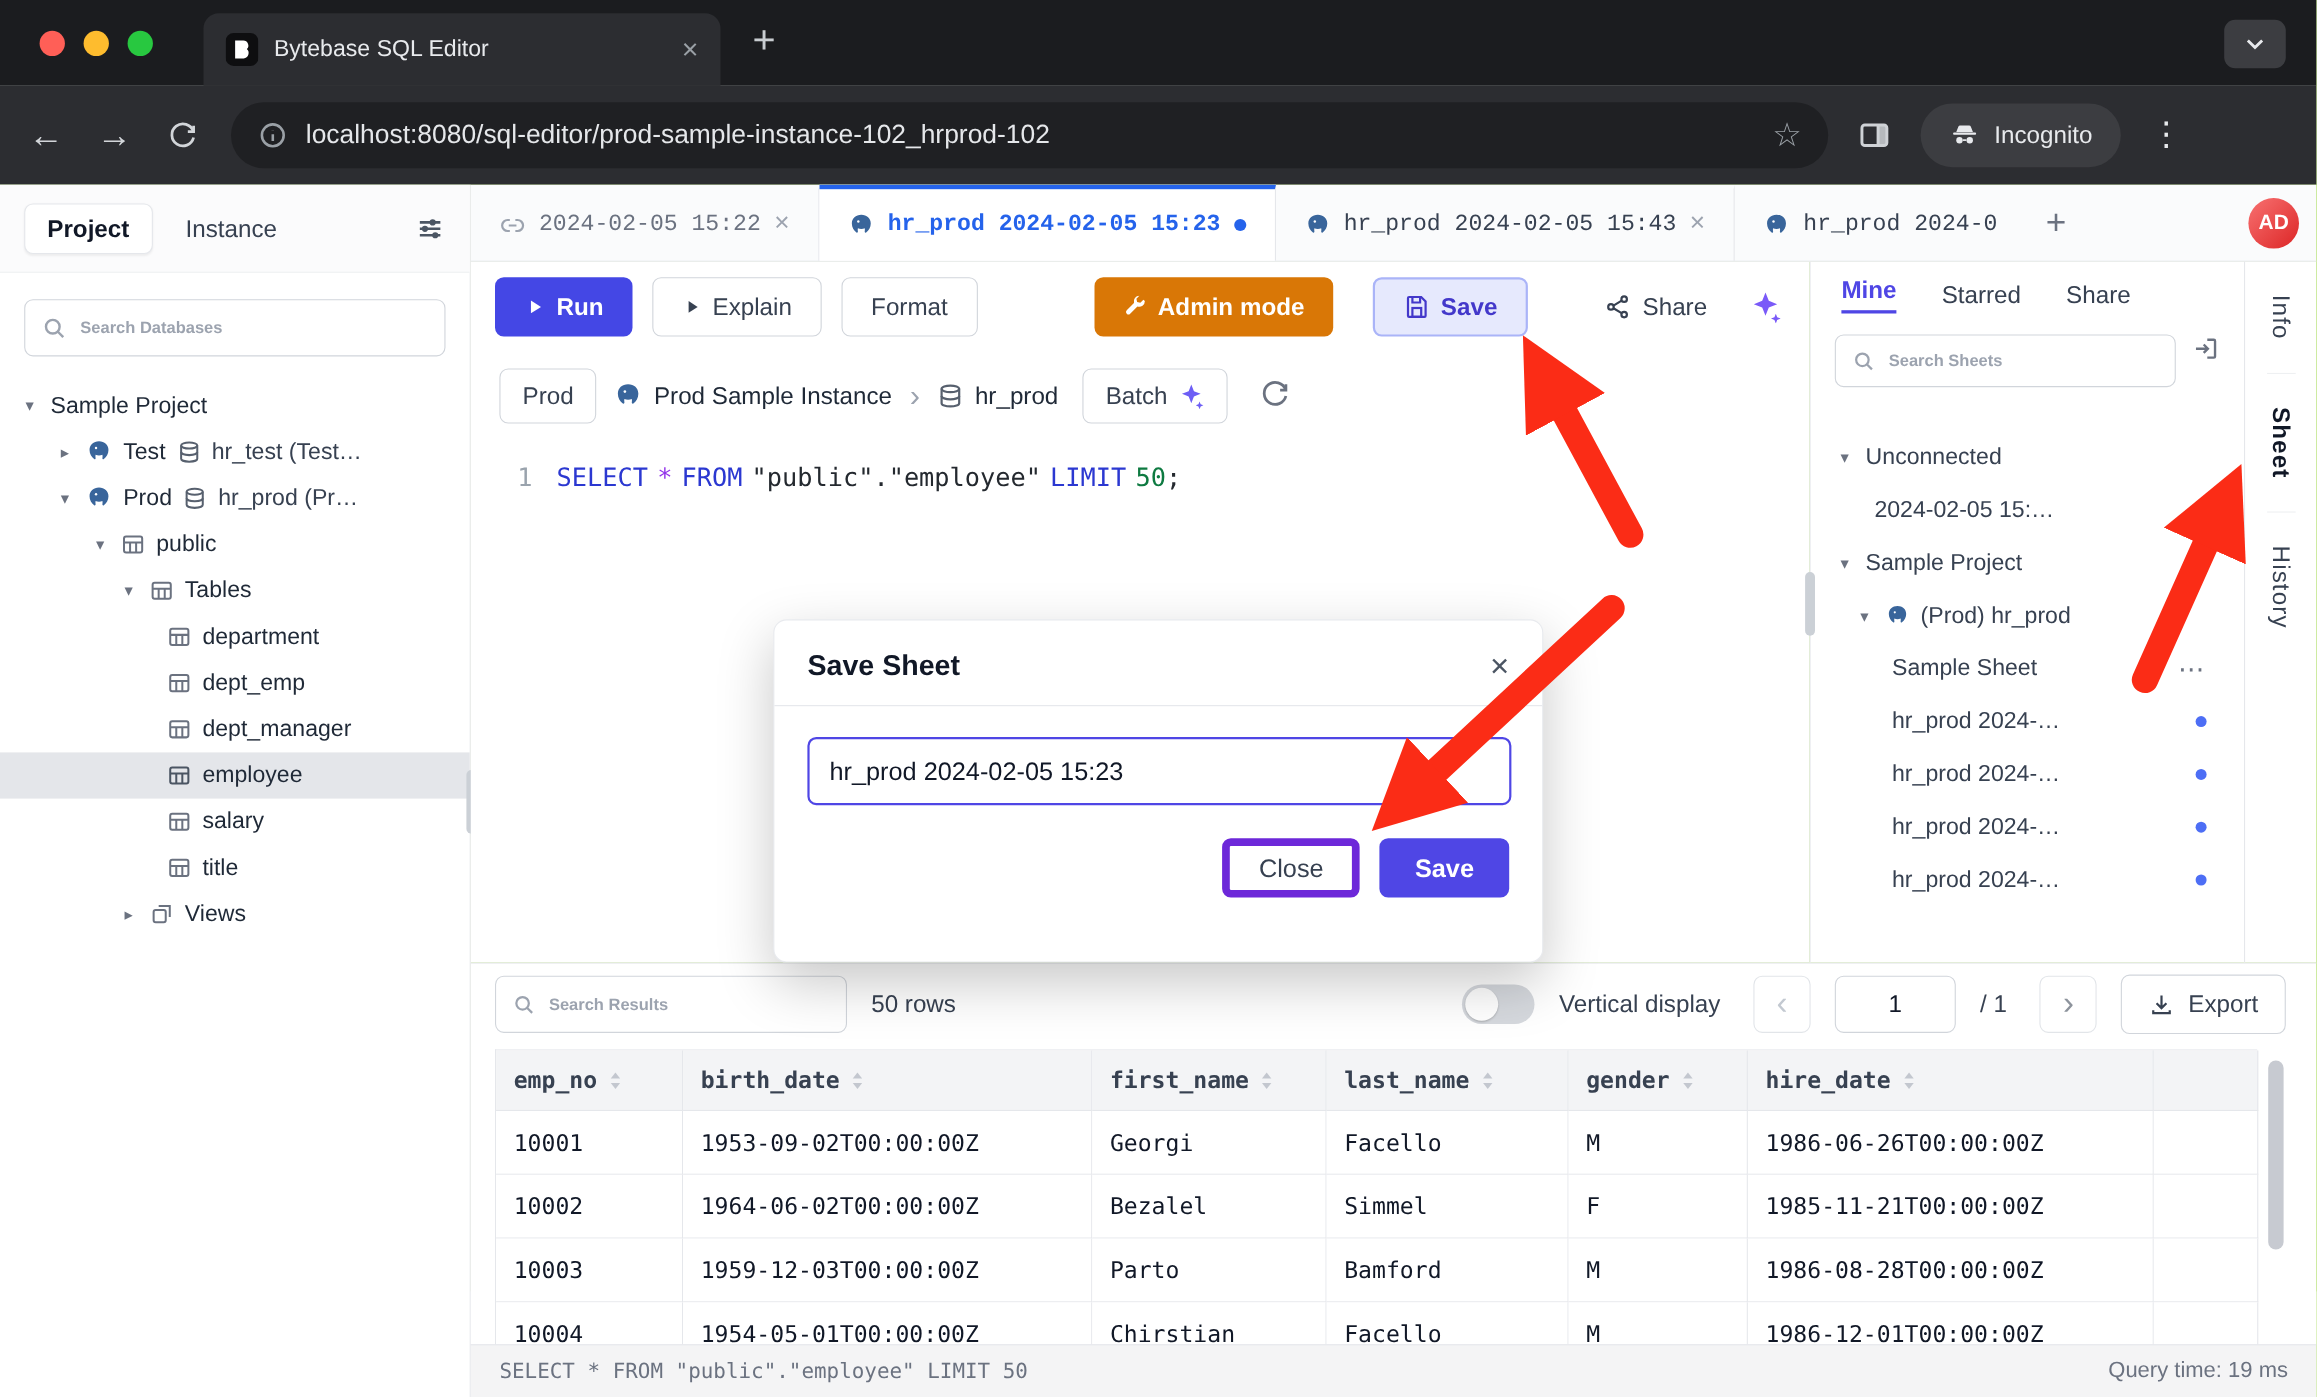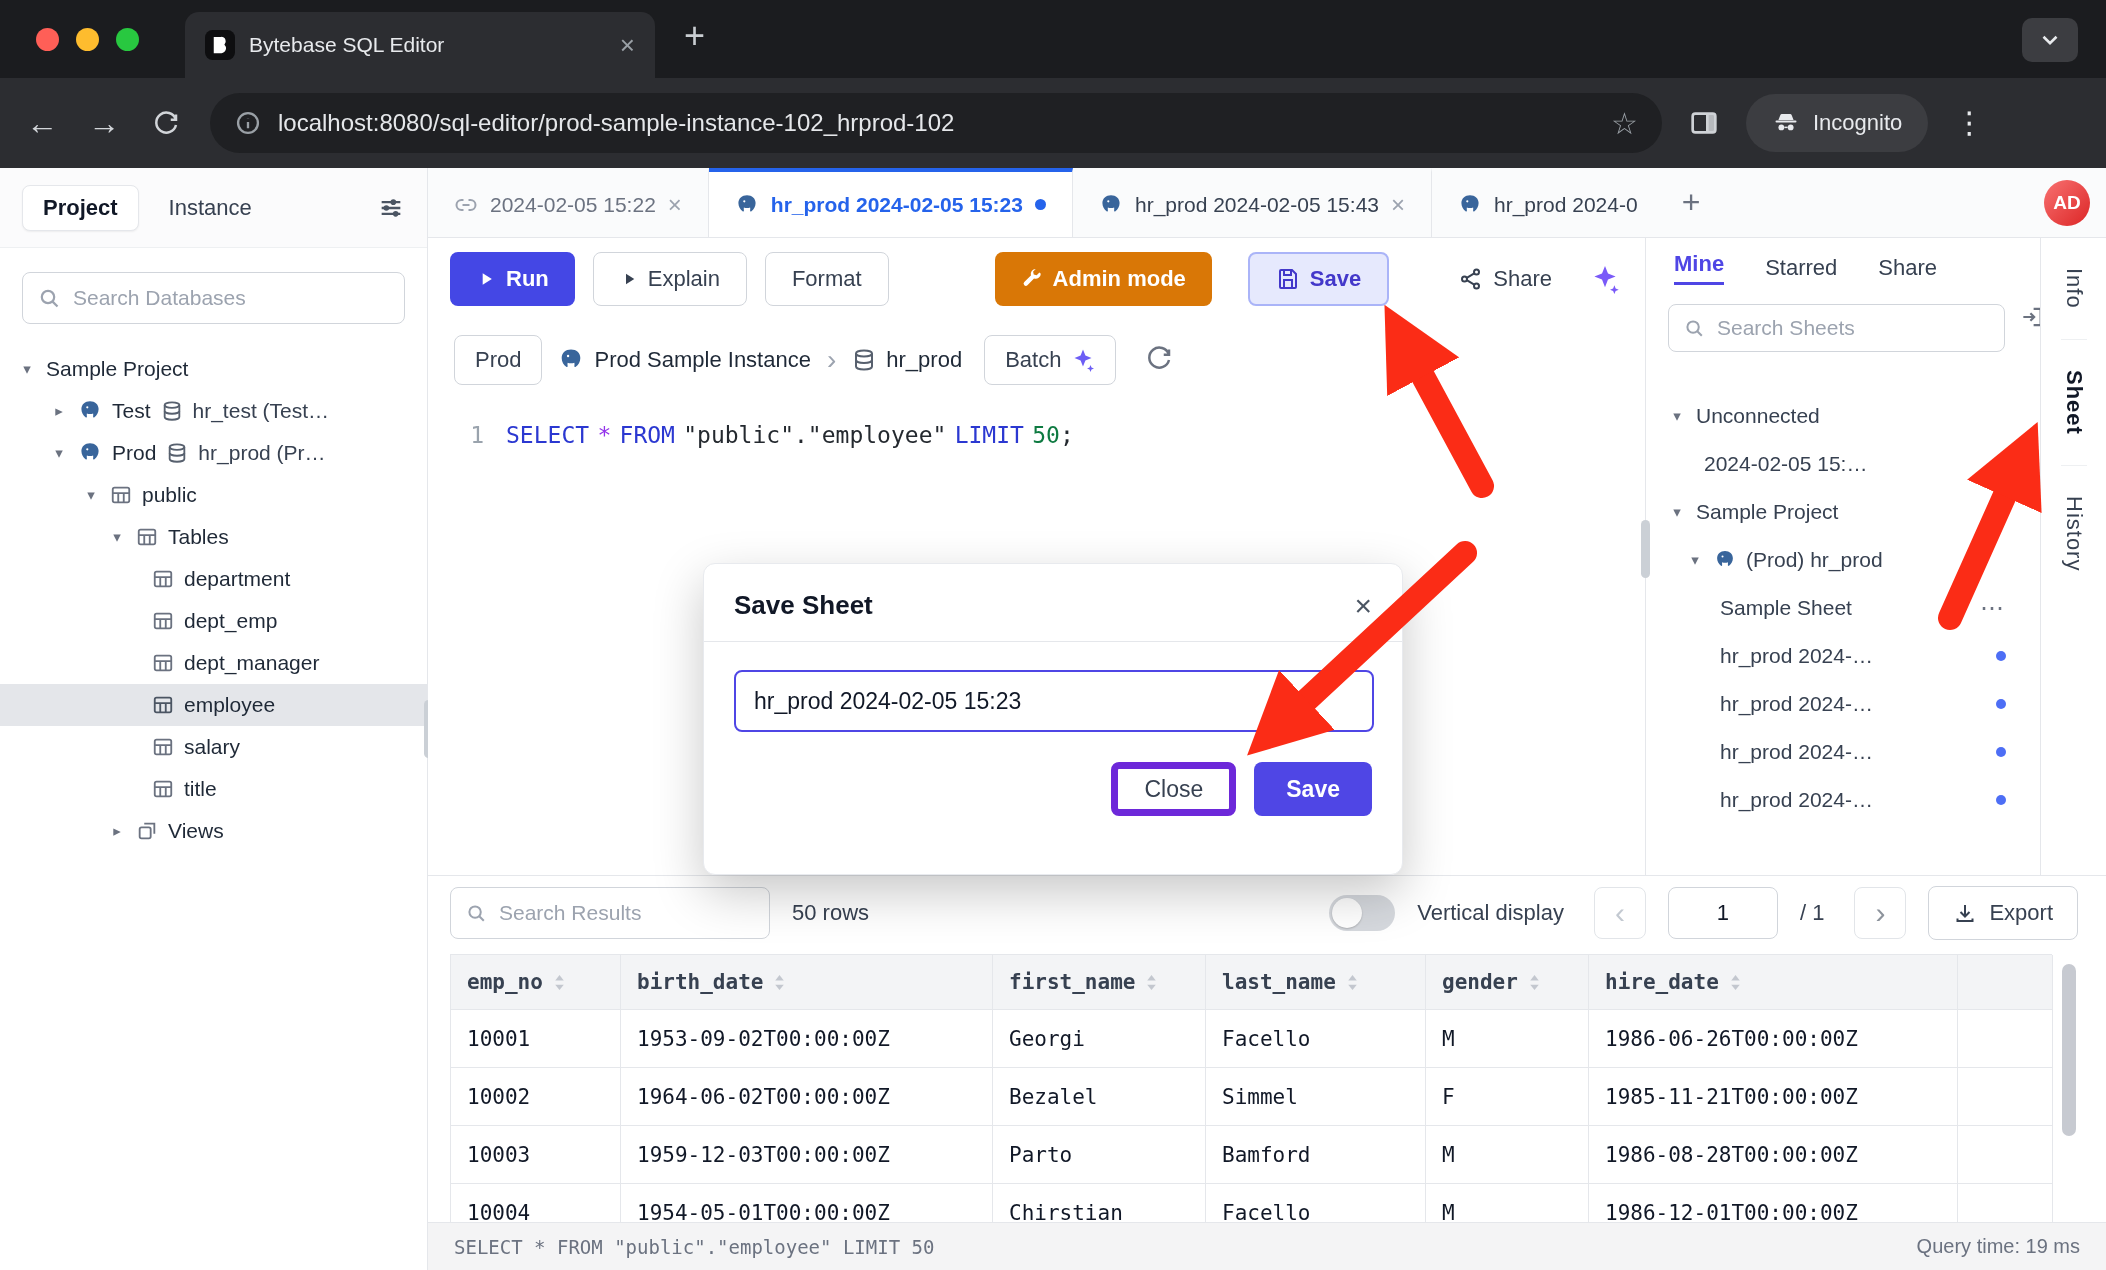--- a/index.html
+++ b/index.html
@@ -41,37 +41,37 @@
   
   .sidebar{position:absolute;left:0;top:0;width:428px;height:1102px;border-right:1px solid #e5e7eb;box-sizing:border-box;background:#fff;}
   .sb-head{height:80px;background:#fbfbfc;border-bottom:1px solid #eef0f2;display:flex;align-items:center;
     padding:0 22px;gap:30px;box-sizing:border-box;}
   .sb-tab-active{background:#fff;border:1px solid #e5e7eb;border-radius:8px;padding:9px 20px;
     font-size:22px;font-weight:700;color:#111827;box-shadow:0 1px 2px rgba(0,0,0,.06);}
   .sb-tab{font-size:22px;color:#374151;}
   .sb-head .spacer{flex:1}
   .searchbox{margin:24px 22px 0;height:52px;border:1px solid #d1d5db;border-radius:8px;display:flex;
     align-items:center;padding:0 14px;gap:10px;box-sizing:border-box;background:#fff;}
-  .searchbox input{border:0;outline:0;flex:1;font-size:21px;color:#111827;font-family:inherit;background:transparent;}
+  .searchbox input{border:0;outline:0;flex:1;font-size:15px;color:#111827;font-family:inherit;background:transparent;font-weight:bold;}
   .searchbox input::placeholder{color:#9ca3af;}
   .tree{margin-top:24px;font-size:21px;color:#1f2937;}
   .trow{height:42px;display:flex;align-items:center;gap:10px;white-space:nowrap;overflow:hidden;}
   .trow .chev{color:#6b7280;font-size:15px;width:18px;text-align:center;flex:none;}
   .trow.sel{background:#e4e6ea;}
   .dbname{color:#374151;}
   .pl1{padding-left:18px}.pl2{padding-left:50px}.pl3{padding-left:82px}.pl4{padding-left:108px}.pl5{padding-left:152px}
   .sb-handle{position:absolute;left:-5px;top:532px;width:9px;height:58px;border-radius:5px;background:#cbd0d6;}
 
   
   .main{position:absolute;left:428px;top:0;width:1678px;height:1102px;}
 
   .etabs{position:absolute;left:0;top:0;width:1678px;height:70px;background:#fafbfc;border-bottom:1px solid #e5e7eb;
     display:flex;align-items:stretch;box-sizing:border-box;}
   .etab{display:flex;align-items:center;gap:12px;padding:0 26px;border-right:1px solid #e5e7eb;
-    border-top:4px solid transparent;font-size:21px;color:#374151;white-space:nowrap;}
+    border-top:4px solid transparent;font-size:21px;color:#374151;white-space:nowrap;font-family:Liberation Mono, monospace;}
   .etab.dim{color:#6b7280;}
   .etab.active{background:#fff;border-top-color:var(--tab-blue);color:var(--tab-blue);font-weight:600;}
   .etab .close{color:#9ca3af;font-size:24px;line-height:1;}
   .etab .dot{width:11px;height:11px;border-radius:50%;background:var(--tab-blue);}
   .etab-add{display:flex;align-items:center;padding:0 18px;color:#6b7280;font-size:32px;}
   .etabs .spacer{flex:1}
   .avatar{align-self:center;margin-right:16px;width:46px;height:46px;border-radius:50%;flex:none;
     background:linear-gradient(135deg,#f87171,#dc2626);color:#fff;font-size:19px;font-weight:700;
     display:flex;align-items:center;justify-content:center;}
 

